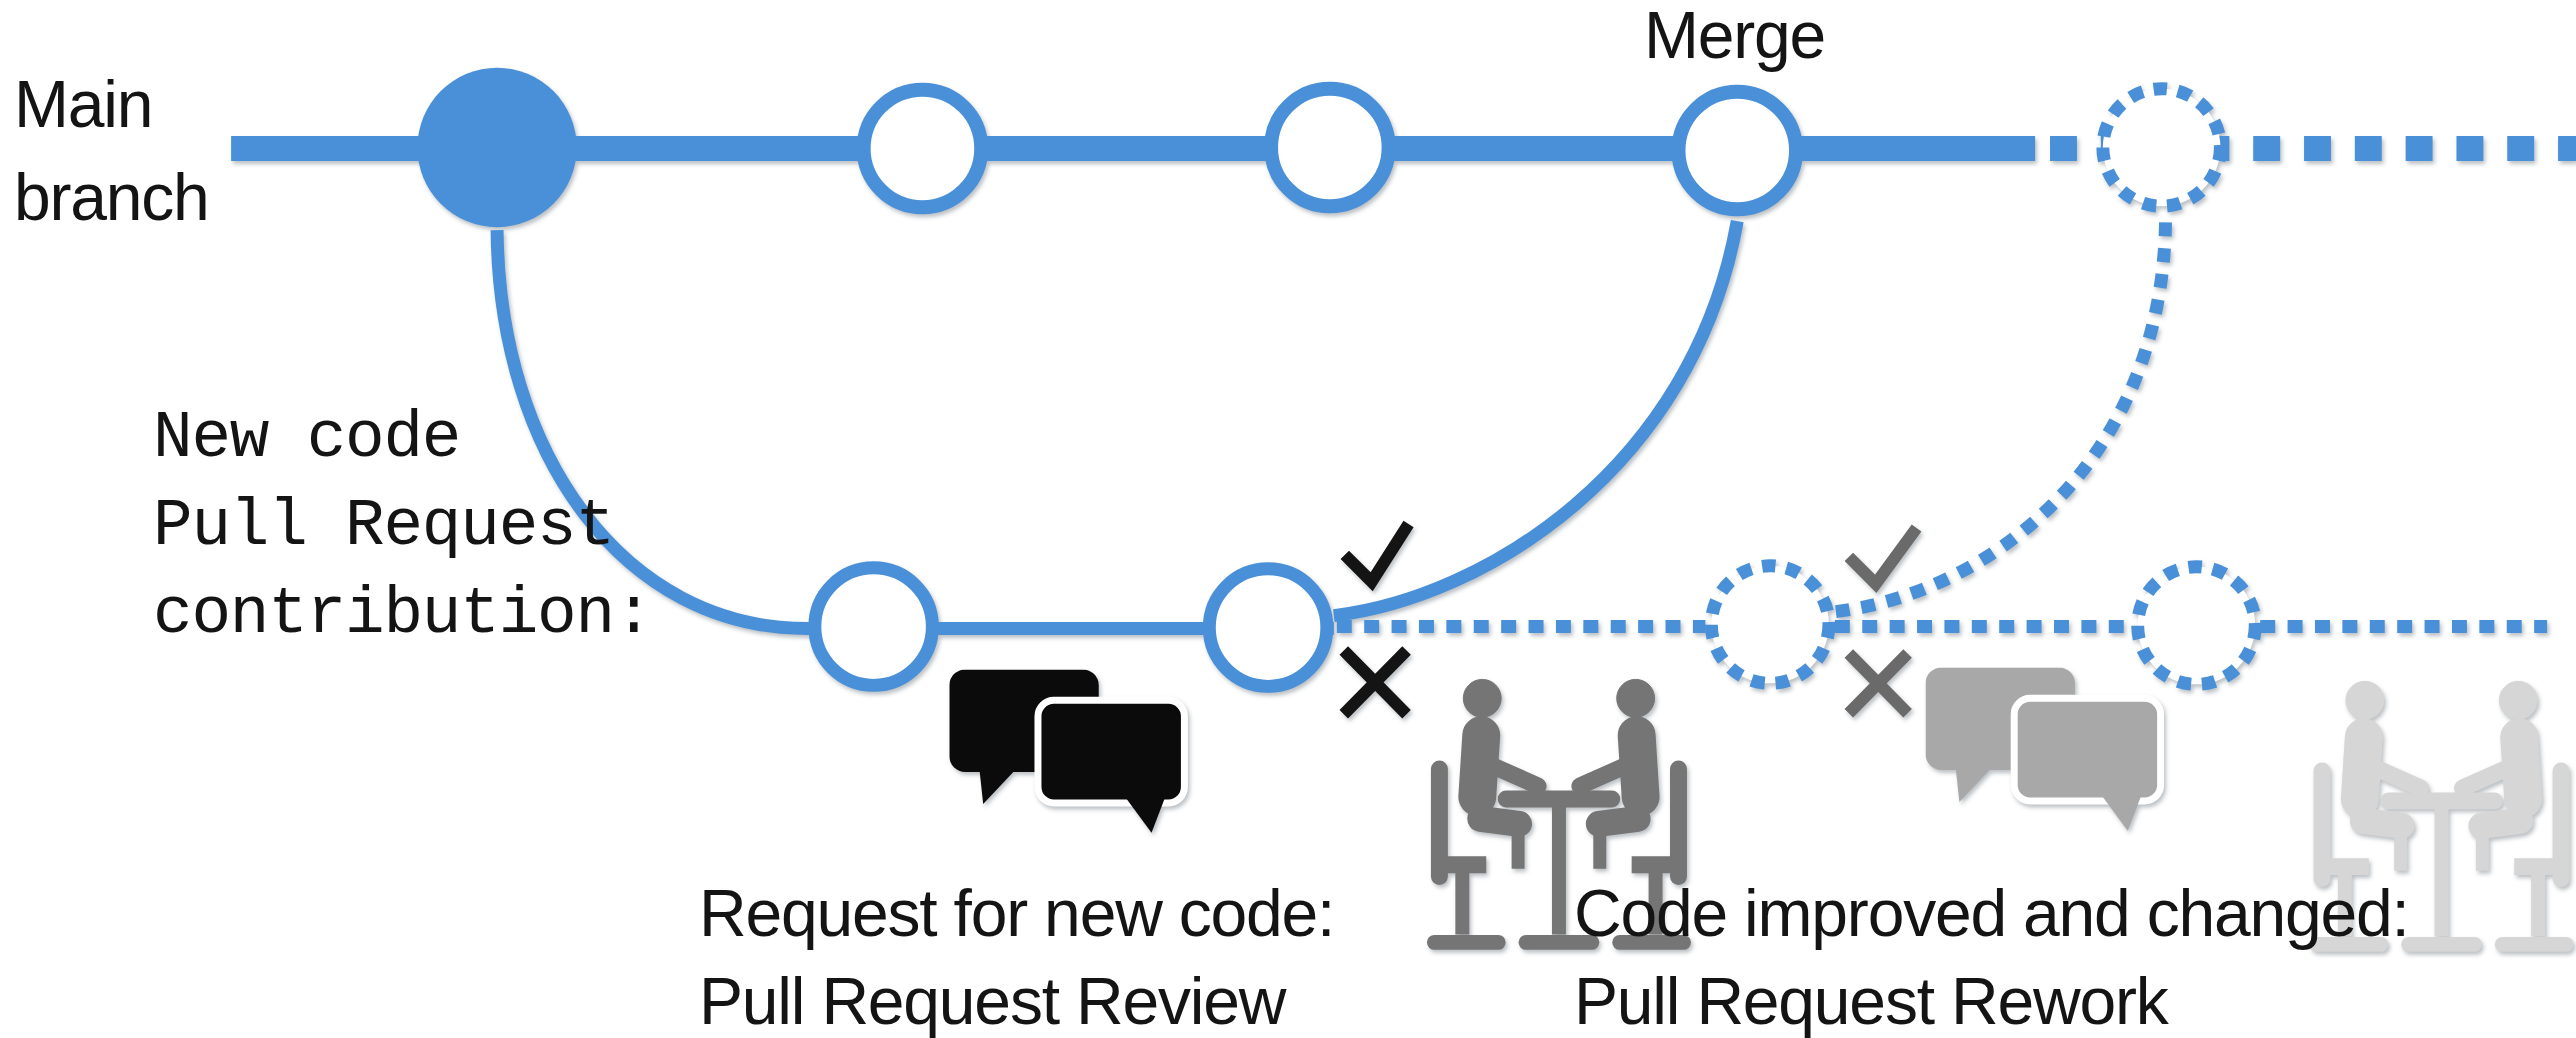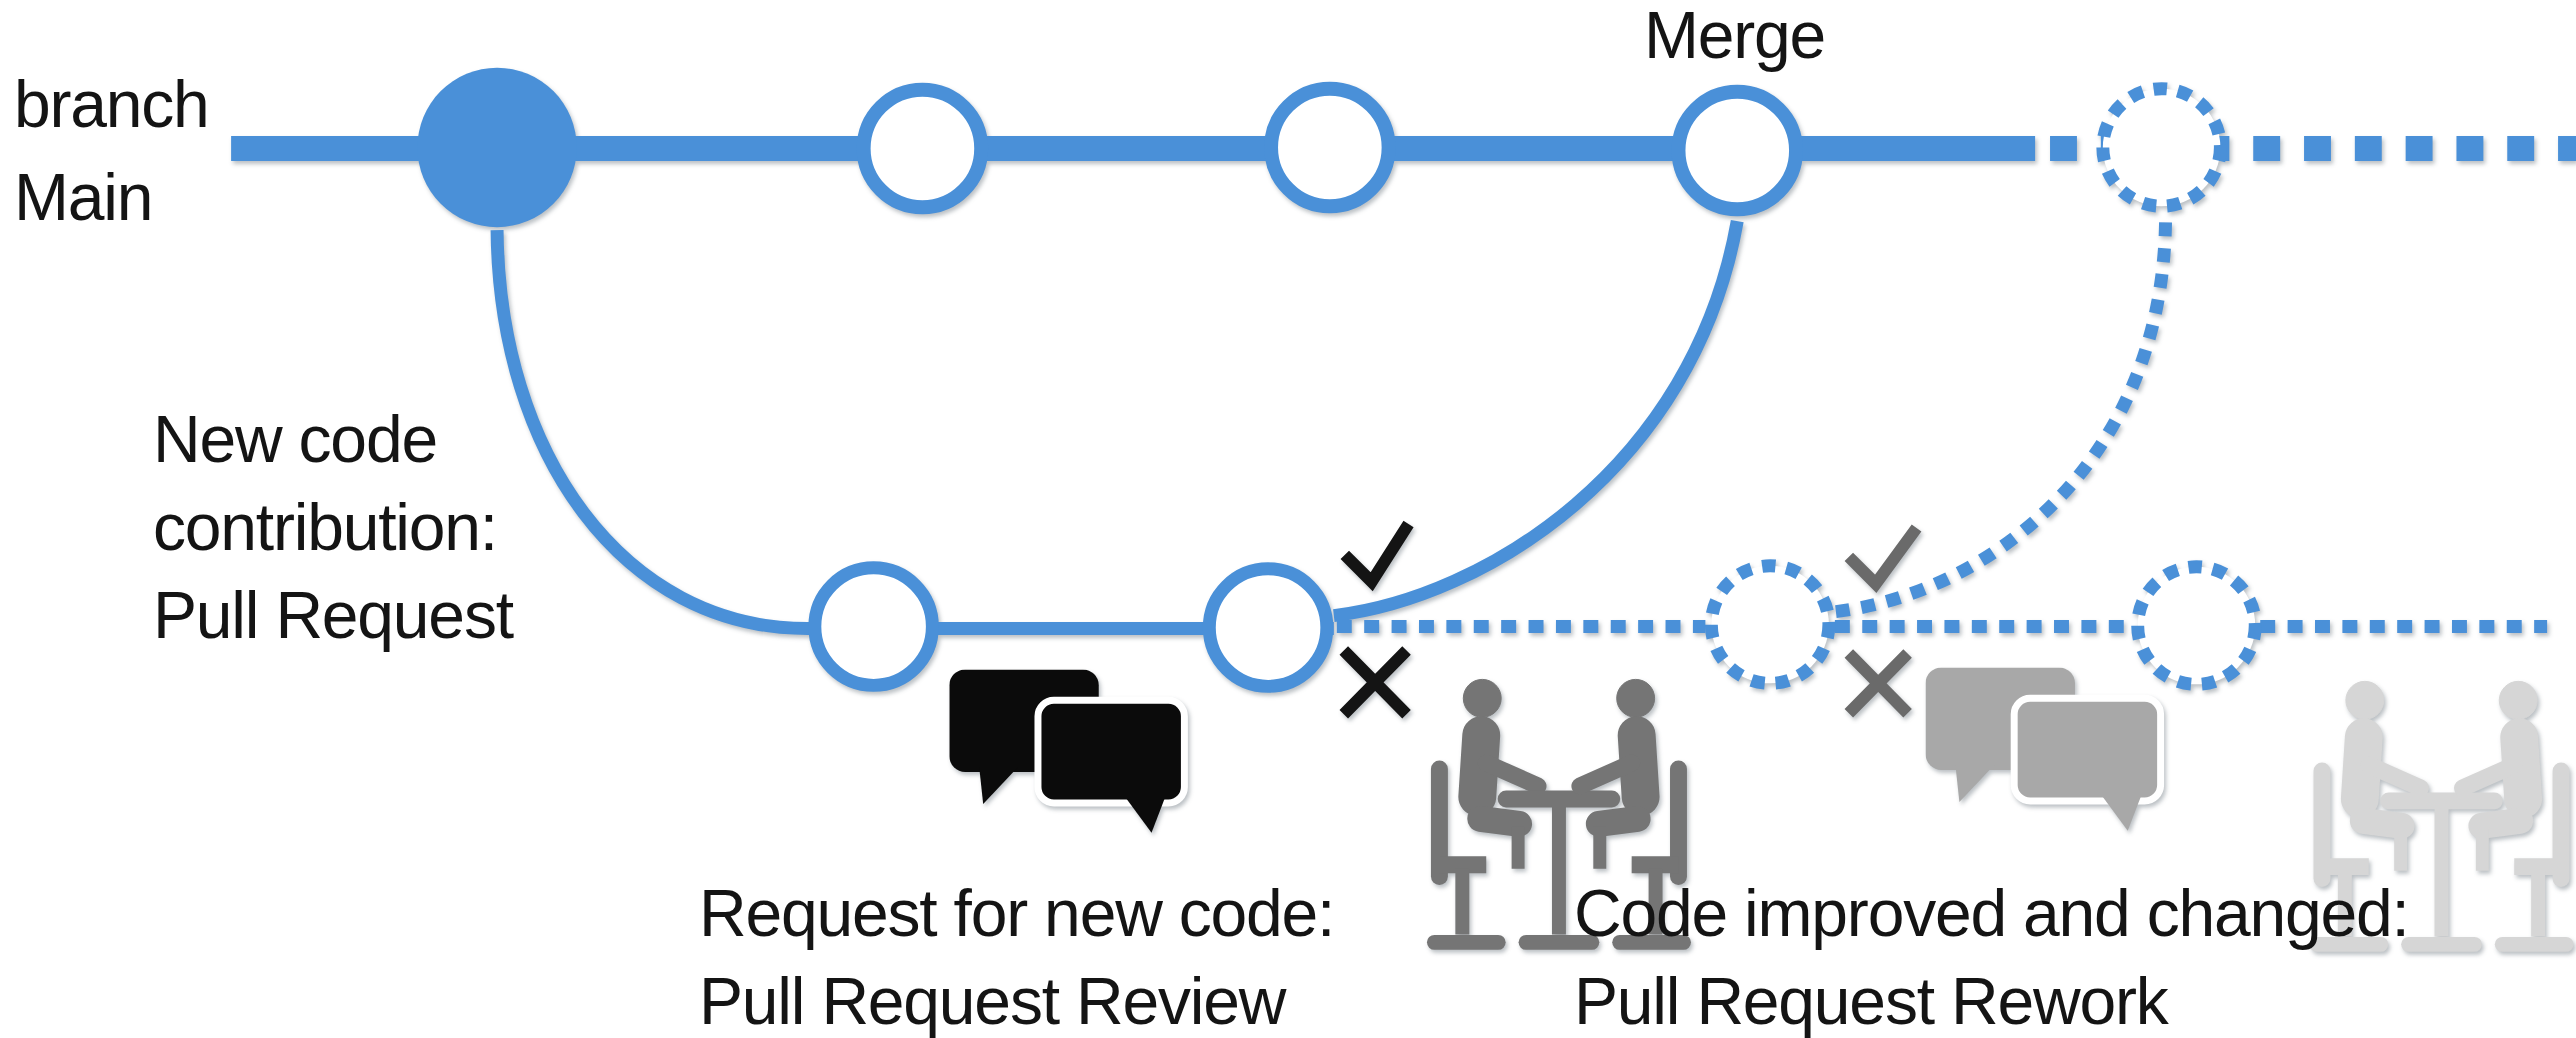--- a/index.html
+++ b/index.html
@@ -91,32 +91,32 @@
     <g stroke="#757575">
       <use href="#icon-meeting" x="1432" y="672" width="266" height="292" fill="#757575"></use>
     </g>
     <use href="#icon-chat" x="1933" y="670" width="240" height="168" fill="#a8a8a8"></use>
     <g stroke="#d6d6d6">
       <use href="#icon-meeting" x="2318" y="674" width="266" height="292" fill="#d6d6d6"></use>
     </g>
   </svg>
 
   <div class="label lh93" style="left:14px;top:58px;">
+    <span class="ln">Main</span>
     <span class="ln">branch</span>
-    <span class="ln">Main</span>
   </div>
 
   <div class="label" style="left:1644px;top:-9px;">
     <span class="ln">Merge</span>
   </div>
 
-  <div class="label" style="left:153px;top:395px;">
+  <div class="label" style="left:153px;top:395px;font-family:Liberation Mono, monospace;">
     <span class="ln">New code</span>
+    <span class="ln">Pull Request</span>
     <span class="ln">contribution:</span>
-    <span class="ln">Pull Request</span>
   </div>
 
   <div class="label" style="left:699px;top:869px;">
     <span class="ln">Request for new code:</span>
     <span class="ln">Pull Request Review</span>
   </div>
 
   <div class="label" style="left:1574px;top:869px;">
     <span class="ln">Code improved and changed:</span>
     <span class="ln">Pull Request Rework</span>

